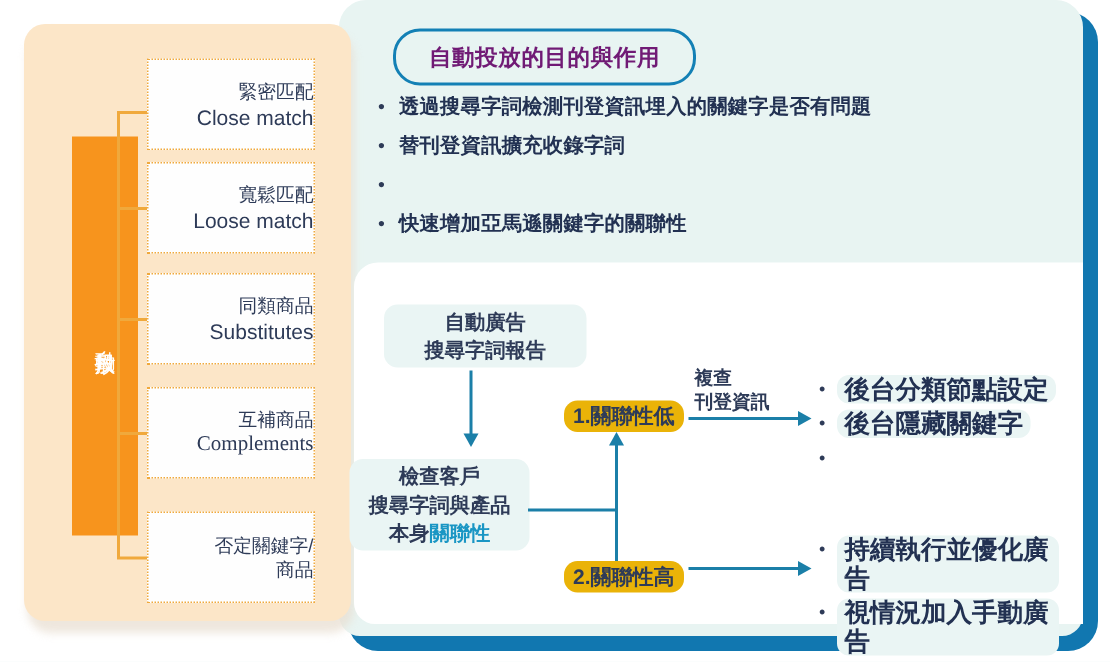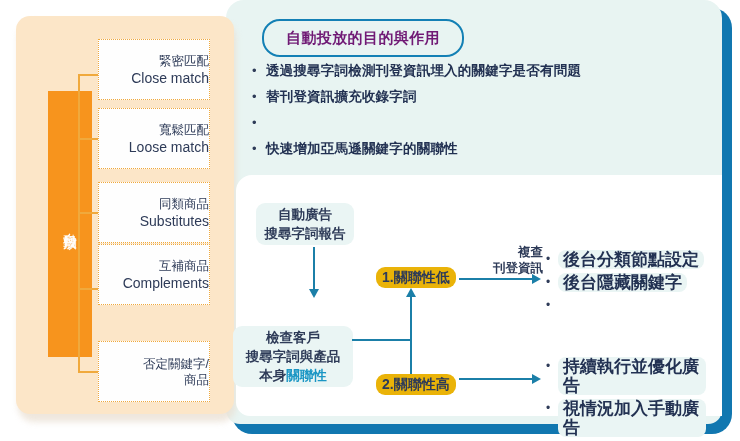--- a/index.html
+++ b/index.html
@@ -238,21 +238,21 @@
     font-weight: bold;
     background: #eab308;
     border-radius: 9px;
     padding: 1px 6px;
     white-space: nowrap;
   }
 
   
   .edge-label {
     position: absolute;
-    text-align: right;
+    text-align: left;
     color: #2e3b58;
     font-size: 12.5px;
     line-height: 16px;
     font-weight: bold;
     white-space: nowrap;
   }
 
   
   .out-group {
     position: absolute;
@@ -311,21 +311,21 @@
   <div class="dbox" style="top:108px; height:61px;">
     <div class="cn">寬鬆匹配</div>
     <div class="en">Loose match</div>
   </div>
 
   <div class="dbox" style="top:182px; height:61px;">
     <div class="cn">同類商品</div>
     <div class="en">Substitutes</div>
   </div>
 
-  <div class="dbox" style="top:244px; height:61px;">
+  <div class="dbox" style="top:258px; height:61px;font-family:Liberation Serif, serif;">
     <div class="cn">互補商品</div>
     <div class="en">Complements</div>
   </div>
 
   <div class="dbox" style="top:341px; height:61px;">
     <div class="cn">否定關鍵字/</div>
     <div class="cn">商品</div>
   </div>
 
   <div class="pill">
@@ -345,29 +345,29 @@
       <div class="tb-dot">•</div>
     </div>
     <div class="tb-row">
       <div class="tb-dot">•</div>
       <div class="tb-text">快速增加亞馬遜關鍵字的關聯性</div>
     </div>
   </div>
 
   <div class="white-panel"></div>
 
-  <div class="node" style="left:256px; top:203px; width:98px;">
+  <div class="node" style="left:256px; top:203px; width:135px;">
     <div>自動廣告</div>
     <div>搜尋字詞報告</div>
   </div>
 
   <div class="ar-v" style="left:313px; top:247px; height:44px;"></div>
   <div class="ar-head ah-down" style="left:308.5px; top:289px;"></div>
 
-  <div class="node" style="left:233px; top:306px; width:120px;margin-top:20px;">
+  <div class="node" style="left:233px; top:306px; width:120px;">
     <div>檢查客戶</div>
     <div>搜尋字詞與產品</div>
     <div>
       <span>本身</span><span class="hl">關聯性</span>
     </div>
   </div>
 
   <div class="ar-h" style="left:352px; top:339px; width:60px;"></div>
   <div class="ar-v" style="left:410px; top:296px; height:88px;"></div>
   <div class="ar-head ah-up" style="left:405.5px; top:288px;"></div>

